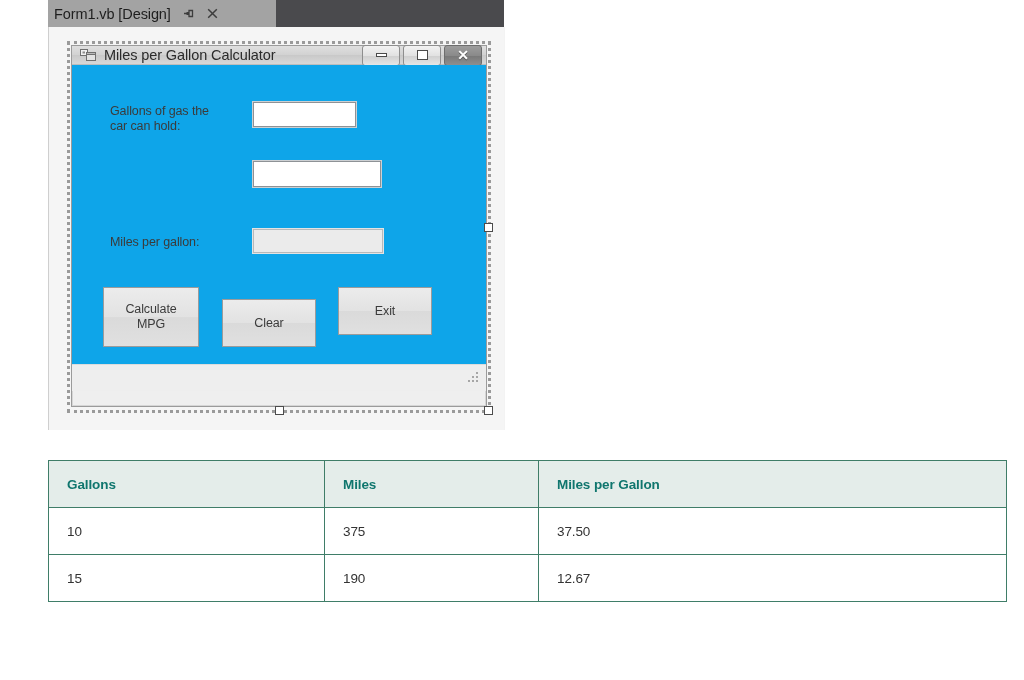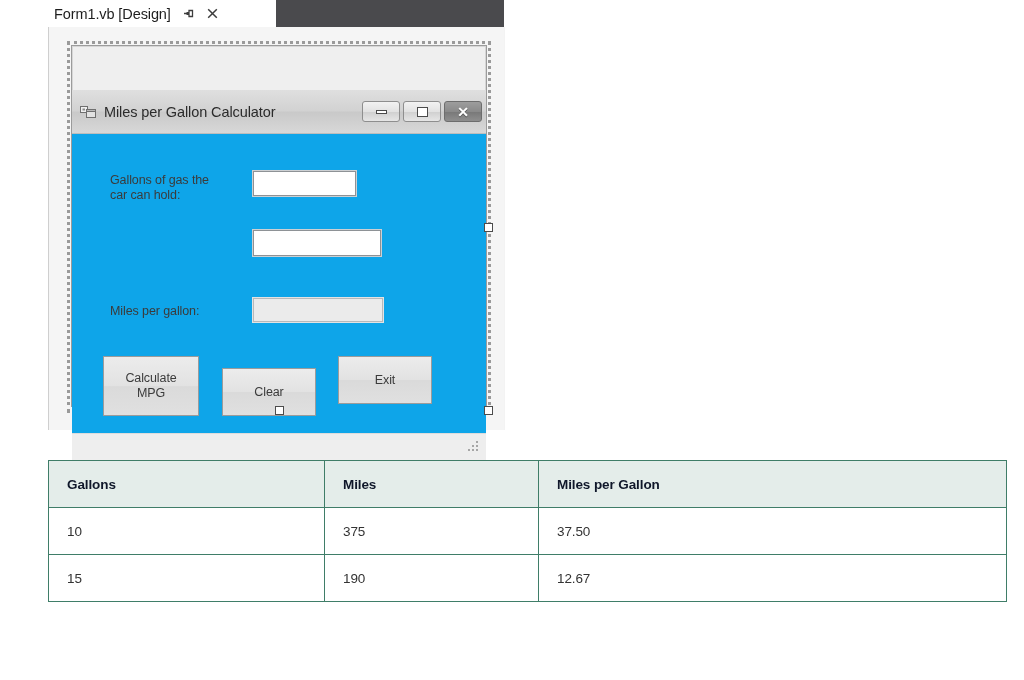--- a/index.html
+++ b/index.html
@@ -29,21 +29,21 @@
     left: 0; top: 0;
     width: 456px;
     height: 27px;
     background: #4a4a4d;
   }
   .tab-active {
     position: absolute;
     left: 0; top: 0;
     width: 228px;
     height: 27px;
-    background: #ffffff;
+    background: #a3a3a3;
     display: flex;
     align-items: center;
     box-sizing: border-box;
     padding-left: 6px;
   }
   .tab-title {
     font-size: 14.5px;
     color: #1e1e1e;
     white-space: nowrap;
     letter-spacing: -0.1px;
@@ -111,28 +111,27 @@
     top: 18px;
     width: 416px;
     height: 362px;
     background: #efefef;
     border: 1px solid #9b9b9b;
     box-sizing: border-box;
     box-shadow: 0 0 0 1px #d6d6d6 inset;
   }
   .vb-titlebar {
     position: relative;
-    height: 44px;
+    height: 19px;
     background: linear-gradient(to bottom, #dfdfdf 0%, #d2d2d2 48%, #c9c9c9 52%, #d8d8d8 100%);
     border-bottom: 1px solid #bdbdbd;
     display: flex;
     align-items: center;
     padding: 0 4px 0 8px;
     box-sizing: border-box;
-    margin-top: 44px;
   }
   .vb-icon {
     width: 17px;
     height: 16px;
     margin-right: 7px;
     flex: 0 0 auto;
   }
   .vb-title {
     font-size: 14.5px;
     color: #2b2b2b;
@@ -268,21 +267,21 @@
     border: 1px solid #3f7d68;
     text-align: left;
     padding: 0 0 0 18px;
     height: 46px;
     font-size: 13.5px;
     letter-spacing: -0.1px;
     vertical-align: middle;
   }
   table.testdata th {
     background: #e4edea;
-    color: #0f172a;
+    color: #0f766e;
     font-weight: bold;
   }
   table.testdata td {
     background: #ffffff;
     color: #333333;
     font-weight: normal;
   }
   .col-a { width: 276px; }
   .col-b { width: 214px; }
   .col-c { width: 468px; }

